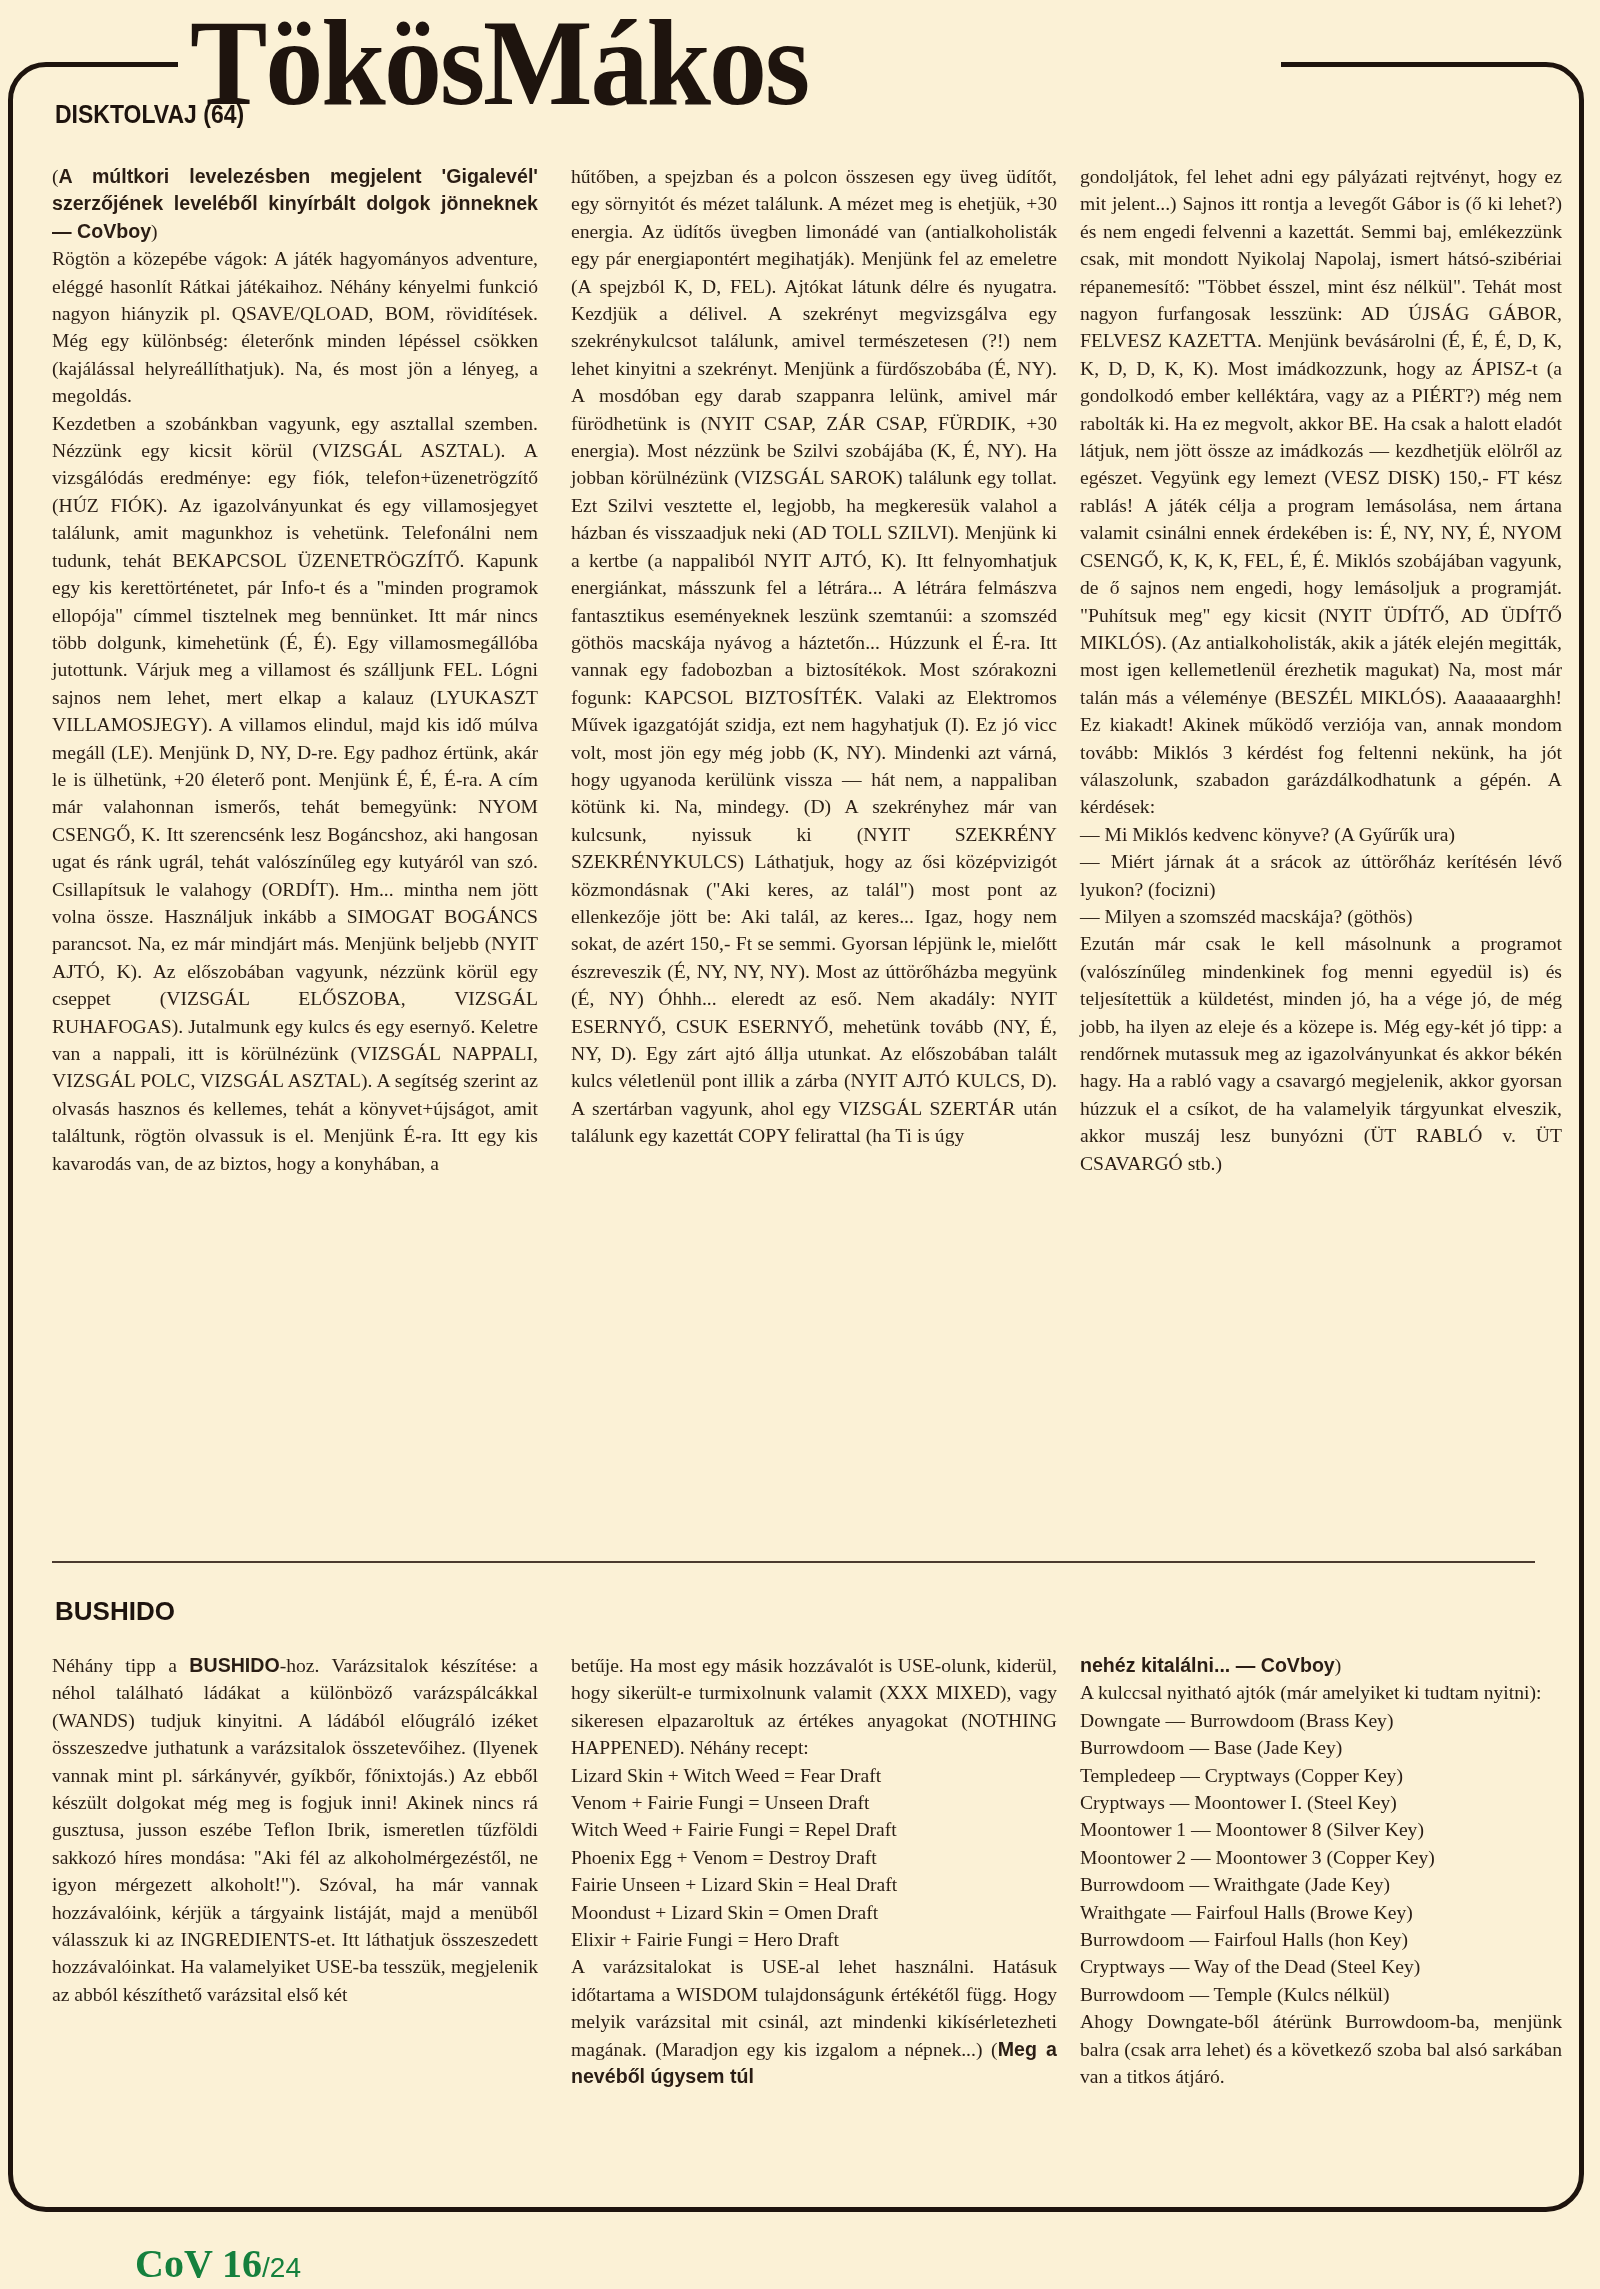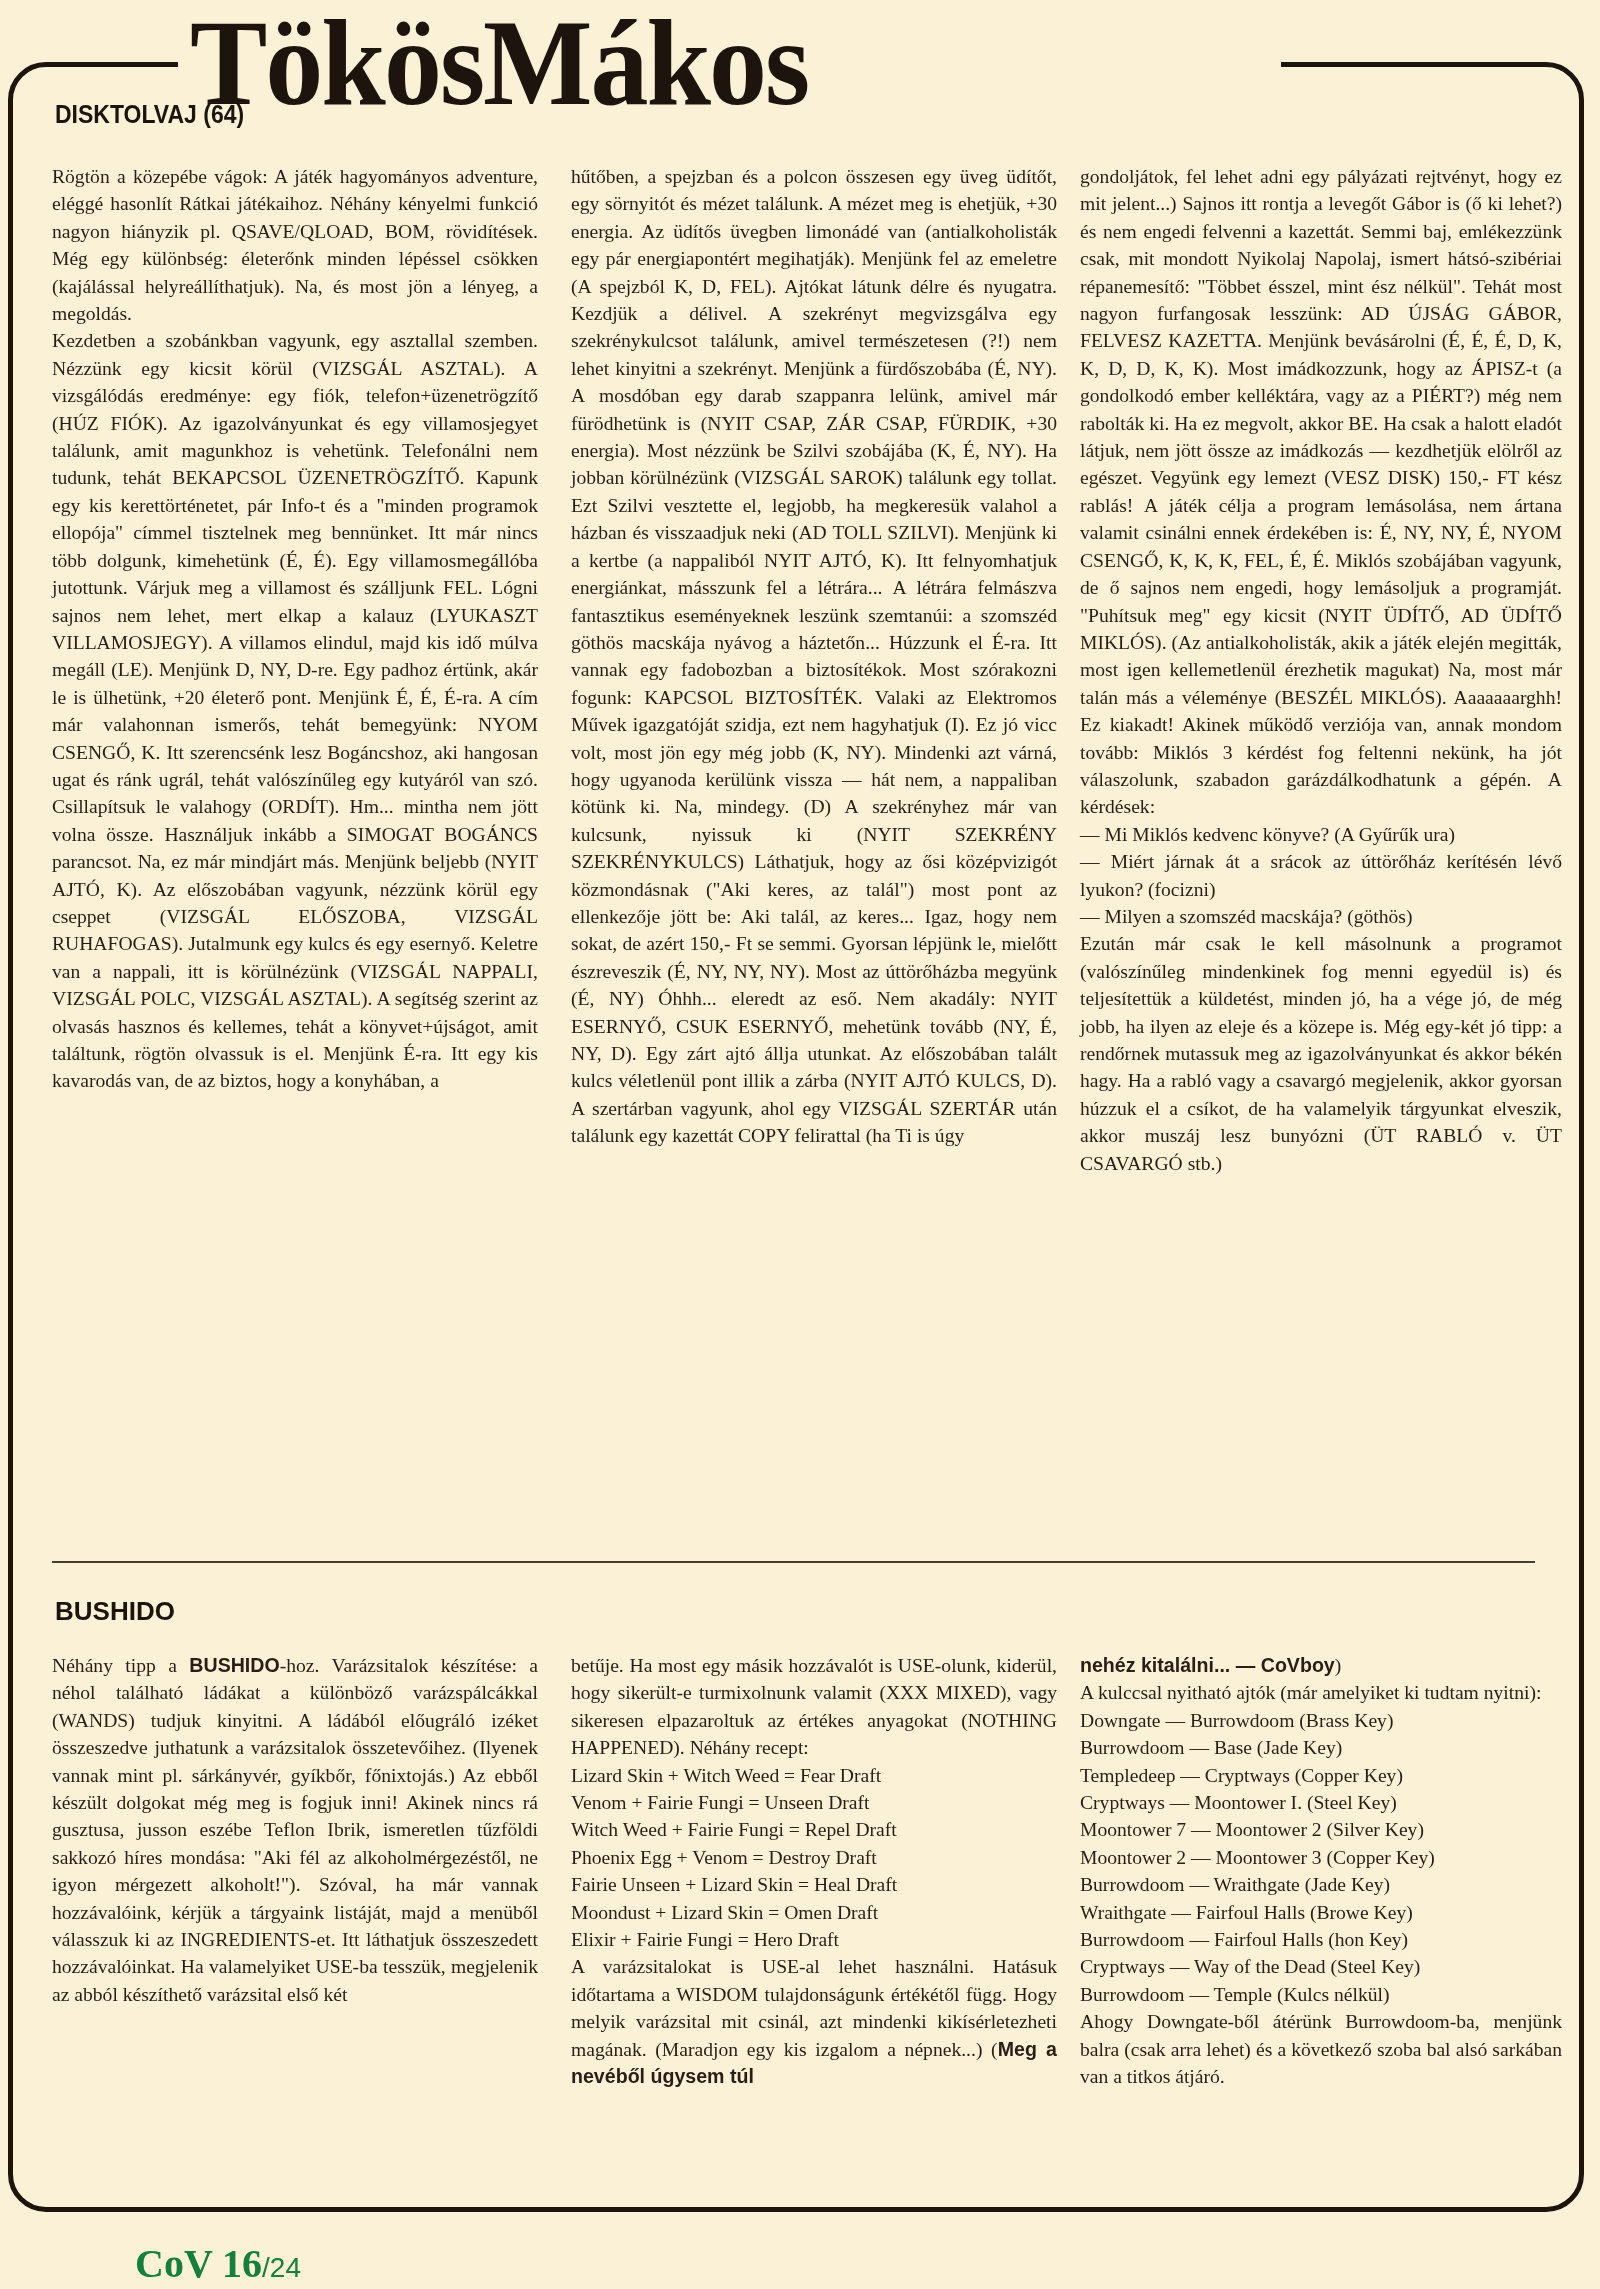--- a/index.html
+++ b/index.html
@@ -74,20 +74,21 @@
 </head>
 <body>
 
 <div class="frame"></div>
 <div class="mast-cover"></div>
 <div class="masthead">TökösMákos</div>
 
 <div class="section-title t1">DISKTOLVAJ (64)</div>
 
 <div class="col c1">
+  <p>(<span class="bold-sans">A múltkori levelezésben megjelent 'Gigalevél' szerzőjének leveléből kinyírbált dolgok jönneknek — CoVboy</span>)</p>
   <p>Rögtön a közepébe vágok: A játék hagyományos adventure, eléggé hasonlít Rátkai játékaihoz. Néhány kényelmi funkció nagyon hiányzik pl. QSAVE/QLOAD, BOM, rövidítések. Még egy különbség: életerőnk minden lépéssel csökken (kajálással helyreállíthatjuk). Na, és most jön a lényeg, a megoldás.</p>
   <p>Kezdetben a szobánkban vagyunk, egy asztallal szemben. Nézzünk egy kicsit körül (VIZSGÁL ASZTAL). A vizsgálódás eredménye: egy fiók, telefon+üzenetrögzítő (HÚZ FIÓK). Az igazolványunkat és egy villamosjegyet találunk, amit magunkhoz is vehetünk. Telefonálni nem tudunk, tehát BEKAPCSOL ÜZENETRÖGZÍTŐ. Kapunk egy kis kerettörténetet, pár Info-t és a "minden programok ellopója" címmel tisztelnek meg bennünket. Itt már nincs több dolgunk, kimehetünk (É, É). Egy villamosmegállóba jutottunk. Várjuk meg a villamost és szálljunk FEL. Lógni sajnos nem lehet, mert elkap a kalauz (LYUKASZT VILLAMOSJEGY). A villamos elindul, majd kis idő múlva megáll (LE). Menjünk D, NY, D-re. Egy padhoz értünk, akár le is ülhetünk, +20 életerő pont. Menjünk É, É, É-ra. A cím már valahonnan ismerős, tehát bemegyünk: NYOM CSENGŐ, K. Itt szerencsénk lesz Bogáncshoz, aki hangosan ugat és ránk ugrál, tehát valószínűleg egy kutyáról van szó. Csillapítsuk le valahogy (ORDÍT). Hm... mintha nem jött volna össze. Használjuk inkább a SIMOGAT BOGÁNCS parancsot. Na, ez már mindjárt más. Menjünk beljebb (NYIT AJTÓ, K). Az előszobában vagyunk, nézzünk körül egy cseppet (VIZSGÁL ELŐSZOBA, VIZSGÁL RUHAFOGAS). Jutalmunk egy kulcs és egy esernyő. Keletre van a nappali, itt is körülnézünk (VIZSGÁL NAPPALI, VIZSGÁL POLC, VIZSGÁL ASZTAL). A segítség szerint az olvasás hasznos és kellemes, tehát a könyvet+újságot, amit találtunk, rögtön olvassuk is el. Menjünk É-ra. Itt egy kis kavarodás van, de az biztos, hogy a konyhában, a</p>
 </div>
 
 <div class="col c2">
   <p>hűtőben, a spejzban és a polcon összesen egy üveg üdítőt, egy sörnyitót és mézet találunk. A mézet meg is ehetjük, +30 energia. Az üdítős üvegben limonádé van (antialkoholisták egy pár energiapontért megihatják). Menjünk fel az emeletre (A spejzból K, D, FEL). Ajtókat látunk délre és nyugatra. Kezdjük a délivel. A szekrényt megvizsgálva egy szekrénykulcsot találunk, amivel természetesen (?!) nem lehet kinyitni a szekrényt. Menjünk a fürdőszobába (É, NY). A mosdóban egy darab szappanra lelünk, amivel már fürödhetünk is (NYIT CSAP, ZÁR CSAP, FÜRDIK, +30 energia). Most nézzünk be Szilvi szobájába (K, É, NY). Ha jobban körülnézünk (VIZSGÁL SAROK) találunk egy tollat. Ezt Szilvi vesztette el, legjobb, ha megkeresük valahol a házban és visszaadjuk neki (AD TOLL SZILVI). Menjünk ki a kertbe (a nappaliból NYIT AJTÓ, K). Itt felnyomhatjuk energiánkat, másszunk fel a létrára... A létrára felmászva fantasztikus eseményeknek leszünk szemtanúi: a szomszéd göthös macskája nyávog a háztetőn... Húzzunk el É-ra. Itt vannak egy fadobozban a biztosítékok. Most szórakozni fogunk: KAPCSOL BIZTOSÍTÉK. Valaki az Elektromos Művek igazgatóját szidja, ezt nem hagyhatjuk (I). Ez jó vicc volt, most jön egy még jobb (K, NY). Mindenki azt várná, hogy ugyanoda kerülünk vissza — hát nem, a nappaliban kötünk ki. Na, mindegy. (D) A szekrényhez már van kulcsunk, nyissuk ki (NYIT SZEKRÉNY SZEKRÉNYKULCS) Láthatjuk, hogy az ősi középvizigót közmondásnak ("Aki keres, az talál") most pont az ellenkezője jött be: Aki talál, az keres... Igaz, hogy nem sokat, de azért 150,- Ft se semmi. Gyorsan lépjünk le, mielőtt észreveszik (É, NY, NY, NY). Most az úttörőházba megyünk (É, NY) Óhhh... eleredt az eső. Nem akadály: NYIT ESERNYŐ, CSUK ESERNYŐ, mehetünk tovább (NY, É, NY, D). Egy zárt ajtó állja utunkat. Az előszobában talált kulcs véletlenül pont illik a zárba (NYIT AJTÓ KULCS, D). A szertárban vagyunk, ahol egy VIZSGÁL SZERTÁR után találunk egy kazettát COPY felirattal (ha Ti is úgy</p>
 </div>
 
 <div class="col c3">
   <p>gondoljátok, fel lehet adni egy pályázati rejtvényt, hogy ez mit jelent...) Sajnos itt rontja a levegőt Gábor is (ő ki lehet?) és nem engedi felvenni a kazettát. Semmi baj, emlékezzünk csak, mit mondott Nyikolaj Napolaj, ismert hátsó-szibériai répanemesítő: "Többet ésszel, mint ész nélkül". Tehát most nagyon furfangosak lesszünk: AD ÚJSÁG GÁBOR, FELVESZ KAZETTA. Menjünk bevásárolni (É, É, É, D, K, K, D, D, K, K). Most imádkozzunk, hogy az ÁPISZ-t (a gondolkodó ember kelléktára, vagy az a PIÉRT?) még nem rabolták ki. Ha ez megvolt, akkor BE. Ha csak a halott eladót látjuk, nem jött össze az imádkozás — kezdhetjük elölről az egészet. Vegyünk egy lemezt (VESZ DISK) 150,- FT kész rablás! A játék célja a program lemásolása, nem ártana valamit csinálni ennek érdekében is: É, NY, NY, É, NYOM CSENGŐ, K, K, K, FEL, É, É. Miklós szobájában vagyunk, de ő sajnos nem engedi, hogy lemásoljuk a programját. "Puhítsuk meg" egy kicsit (NYIT ÜDÍTŐ, AD ÜDÍTŐ MIKLÓS). (Az antialkoholisták, akik a játék elején megitták, most igen kellemetlenül érezhetik magukat) Na, most már talán más a véleménye (BESZÉL MIKLÓS). Aaaaaaarghh! Ez kiakadt! Akinek működő verziója van, annak mondom tovább: Miklós 3 kérdést fog feltenni nekünk, ha jót válaszolunk, szabadon garázdálkodhatunk a gépén. A kérdések:</p>
@@ -117,21 +118,21 @@
   <p><span>A varázsitalokat is USE-al lehet használni. Hatásuk időtartama a WISDOM tulajdonságunk értékétől függ. Hogy melyik varázsital mit csinál, azt mindenki kikísérletezheti magának. (Maradjon egy kis izgalom a népnek...) (</span><span class="bold-sans">Meg a nevéből úgysem túl</span></p>
 </div>
 
 <div class="col b3">
   <p><span class="bold-sans">nehéz kitalálni... — CoVboy</span>)</p>
   <p>A kulccsal nyitható ajtók (már amelyiket ki tudtam nyitni):</p>
   <p class="list-line">Downgate — Burrowdoom (Brass Key)</p>
   <p class="list-line">Burrowdoom — Base (Jade Key)</p>
   <p class="list-line">Templedeep — Cryptways (Copper Key)</p>
   <p class="list-line">Cryptways — Moontower I. (Steel Key)</p>
-  <p class="list-line">Moontower 7 — Moontower 2 (Silver Key)</p>
+  <p class="list-line">Moontower 1 — Moontower 8 (Silver Key)</p>
   <p>Moontower 2 — Moontower 3 (Copper Key)</p>
   <p class="list-line">Burrowdoom — Wraithgate (Jade Key)</p>
   <p class="list-line">Wraithgate — Fairfoul Halls (Browe Key)</p>
   <p class="list-line">Burrowdoom — Fairfoul Halls (hon Key)</p>
   <p class="list-line">Cryptways — Way of the Dead (Steel Key)</p>
   <p class="list-line">Burrowdoom — Temple (Kulcs nélkül)</p>
   <p>Ahogy Downgate-ből átérünk Burrowdoom-ba, menjünk balra (csak arra lehet) és a következő szoba bal alsó sarkában van a titkos átjáró.</p>
 </div>
 
 <div class="footer"><span>CoV 16</span><span class="page">/24</span></div>

